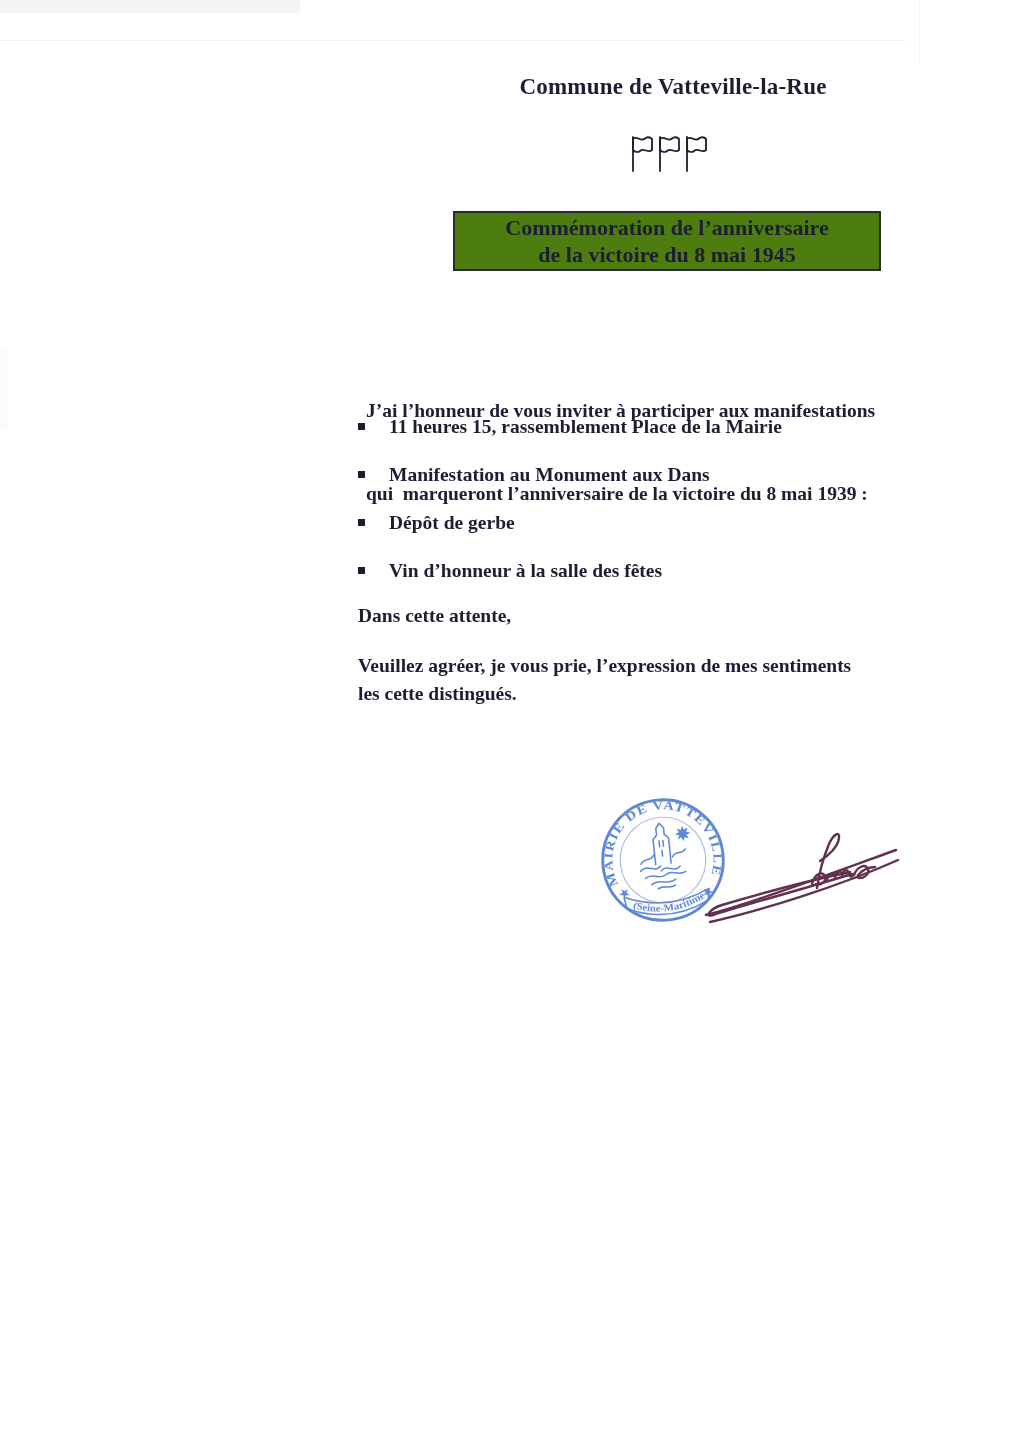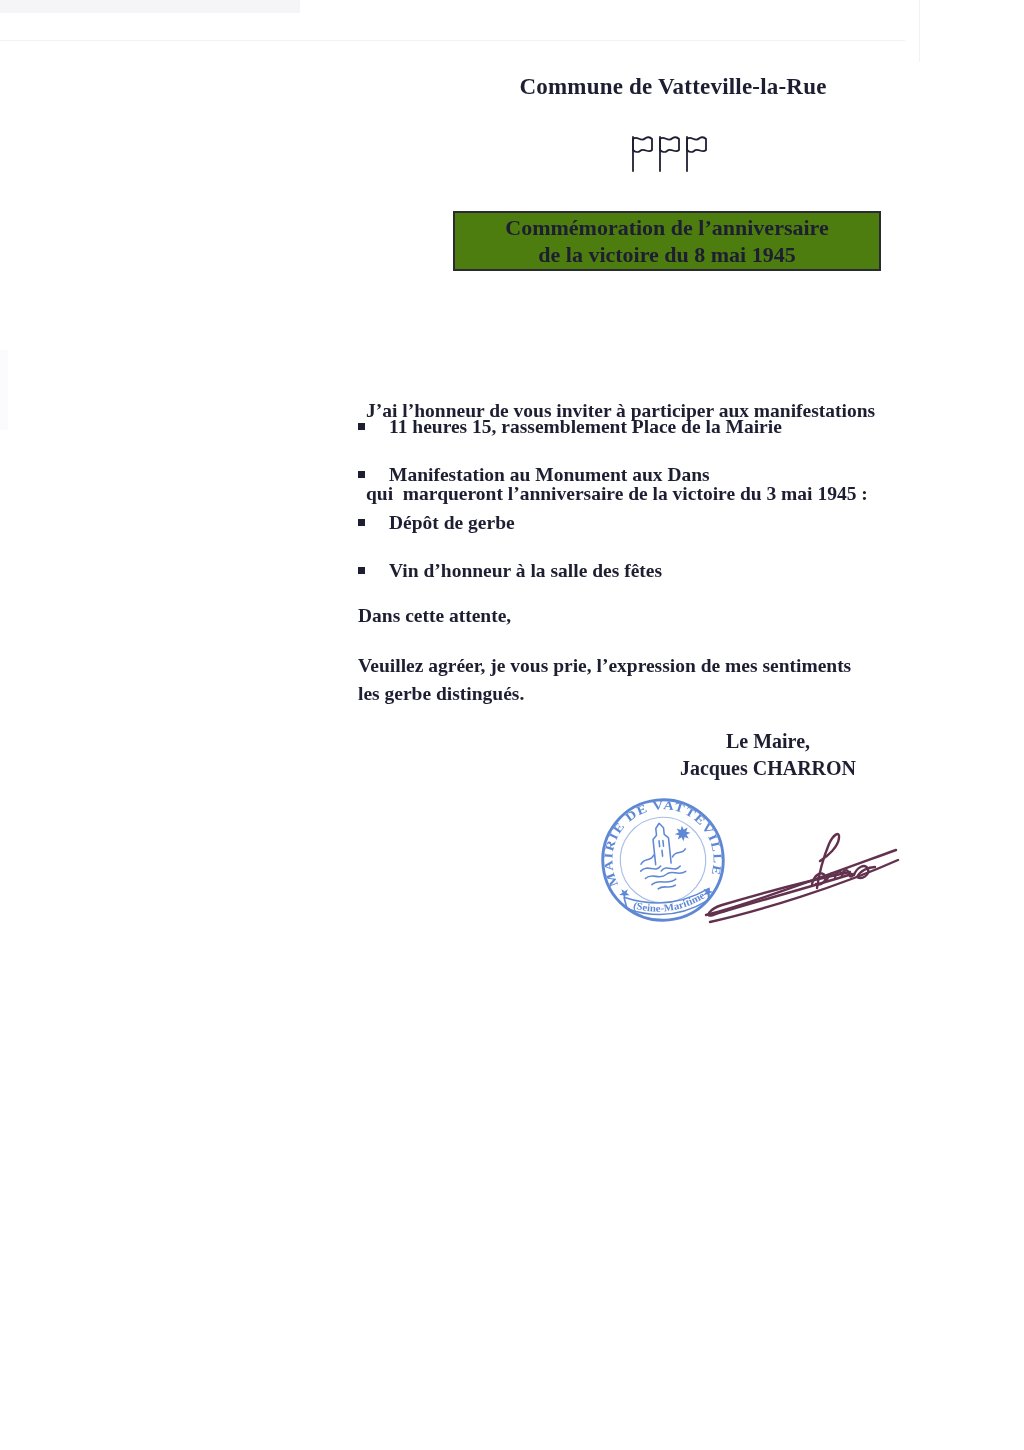--- a/index.html
+++ b/index.html
@@ -99,21 +99,21 @@
     </svg>
   </div>
 
   <div class="title-box">
     <div>Commémoration de l’anniversaire</div>
     <div>de la victoire du 8 mai 1945</div>
   </div>
 
   <div class="intro">
     <div>J’ai l’honneur de vous inviter à participer aux manifestations</div>
-    <div>qui  marqueront l’anniversaire de la victoire du 3 mai 1945 :</div>
+    <div>qui  marqueront l’anniversaire de la victoire du 8 mai 1939 :</div>
   </div>
 
   <div class="bullet-list">
     <div class="bullet-item">
       <span class="bullet-square"></span>
       <span class="bullet-text">11 heures 15, rassemblement Place de la Mairie</span>
     </div>
     <div class="bullet-item">
       <span class="bullet-square"></span>
       <span class="bullet-text">Manifestation au Monument aux Dans</span>
@@ -125,27 +125,23 @@
     <div class="bullet-item">
       <span class="bullet-square"></span>
       <span class="bullet-text">Vin d’honneur à la salle des fêtes</span>
     </div>
   </div>
 
   <div class="attente">Dans cette attente,</div>
 
   <div class="closing">
     <div>Veuillez agréer, je vous prie, l’expression de mes sentiments</div>
-    <div>les gerbe distingués.</div>
-  </div>
-
-  <div class="signoff">
-    <div>Le Maire,</div>
-    <div>Jacques CHARRON</div>
-  </div>
+    <div>les cette distingués.</div>
+  </div>
+
 
   <div class="stamp">
     <svg viewBox="0 0 140 140" width="136" height="136">
       <g transform="rotate(-6 70 70)">
         <g fill="none" stroke-width="3" stroke="#4a78cf">
           <circle cx="70" cy="70" r="62"></circle>
         </g>
         <g fill="none" stroke-width="1.2" opacity="0.55" stroke="#4a78cf">
           <circle cx="70" cy="70" r="44"></circle>
         </g>

